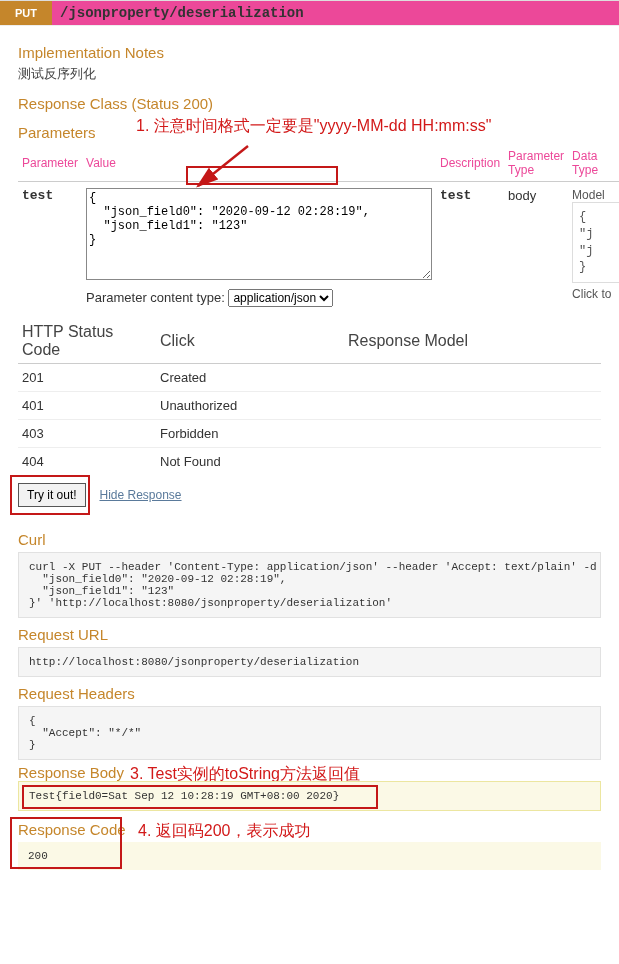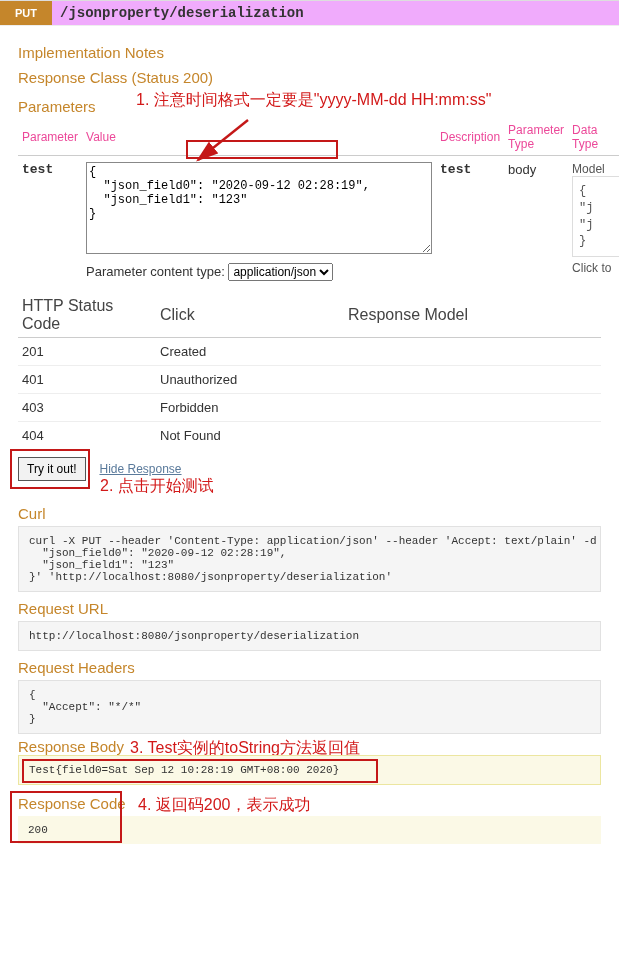--- a/index.html
+++ b/index.html
@@ -14,21 +14,21 @@
   }
   .wrap {
     width: 619px;
     position: relative;
   }
   .topline {
     border-top: 1px solid #ddd;
     display: flex;
     align-items: center;
     border-bottom: 1px solid #eee;
-    background: #f0abfc;
+    background: #ec4899;
   }
   .method-badge {
     background: #c5862b;
     color: #fff;
     font-size: 11px;
     font-weight: bold;
     text-align: center;
     padding: 6px 8px;
     min-width: 36px;
   }
@@ -127,20 +127,21 @@
 <body>
 
 <div class="wrap">
   <div class="topline">
     <div class="method-badge">PUT</div>
     <div class="path">/jsonproperty/deserialization</div>
   </div>
 
   <div class="panel">
     <div class="section-title">Implementation Notes</div>
+    <div class="note">测试反序列化</div>
 
     <div class="section-title">Response Class (Status 200)</div>
 
 
     <div style="position:relative;">
       <div class="section-title" style="display:inline-block;">Parameters</div>
       <span class="annotation" style="left:118px; top:0px;">1. 注意时间格式一定要是"yyyy-MM-dd HH:mm:ss"</span>
     </div>
 
     <div style="position:relative;">
@@ -221,21 +222,20 @@
             <td>Not Found</td>
             <td></td>
           </tr>
         </tbody>
     </table>
 
     <div style="position:relative; margin-top:8px; height:40px;">
       <div class="highlight-box" style="left:-8px; top:-8px; width:76px; height:36px;"></div>
       <button class="tryit">Try it out!</button>
       <a href="#" class="hide-link">Hide Response</a>
-      <span class="annotation" style="left:82px; top:19px;">2. 点击开始测试</span>
     </div>
 
     <div class="section-title">Curl</div>
     <div class="codebox">curl -X PUT --header 'Content-Type: application/json' --header 'Accept: text/plain' -d '{
   "json_field0": "2020-09-12 02:28:19",
   "json_field1": "123"
 }' 'http://localhost:8080/jsonproperty/deserialization'</div>
 
     <div class="section-title">Request URL</div>
     <div class="codebox">http://localhost:8080/jsonproperty/deserialization</div>

